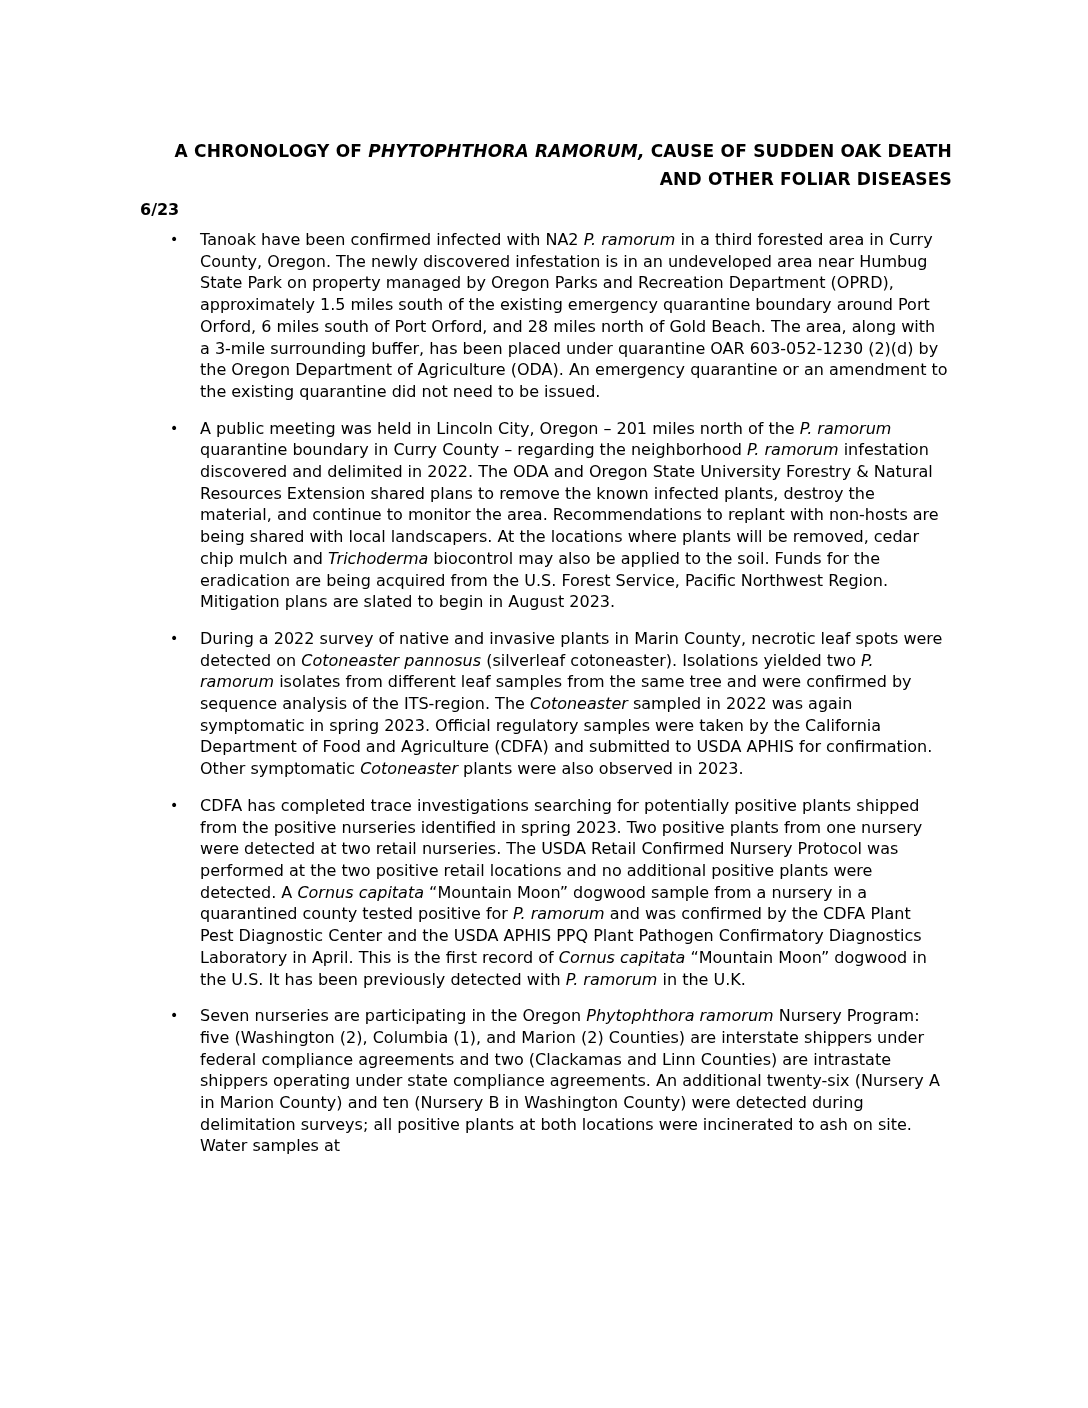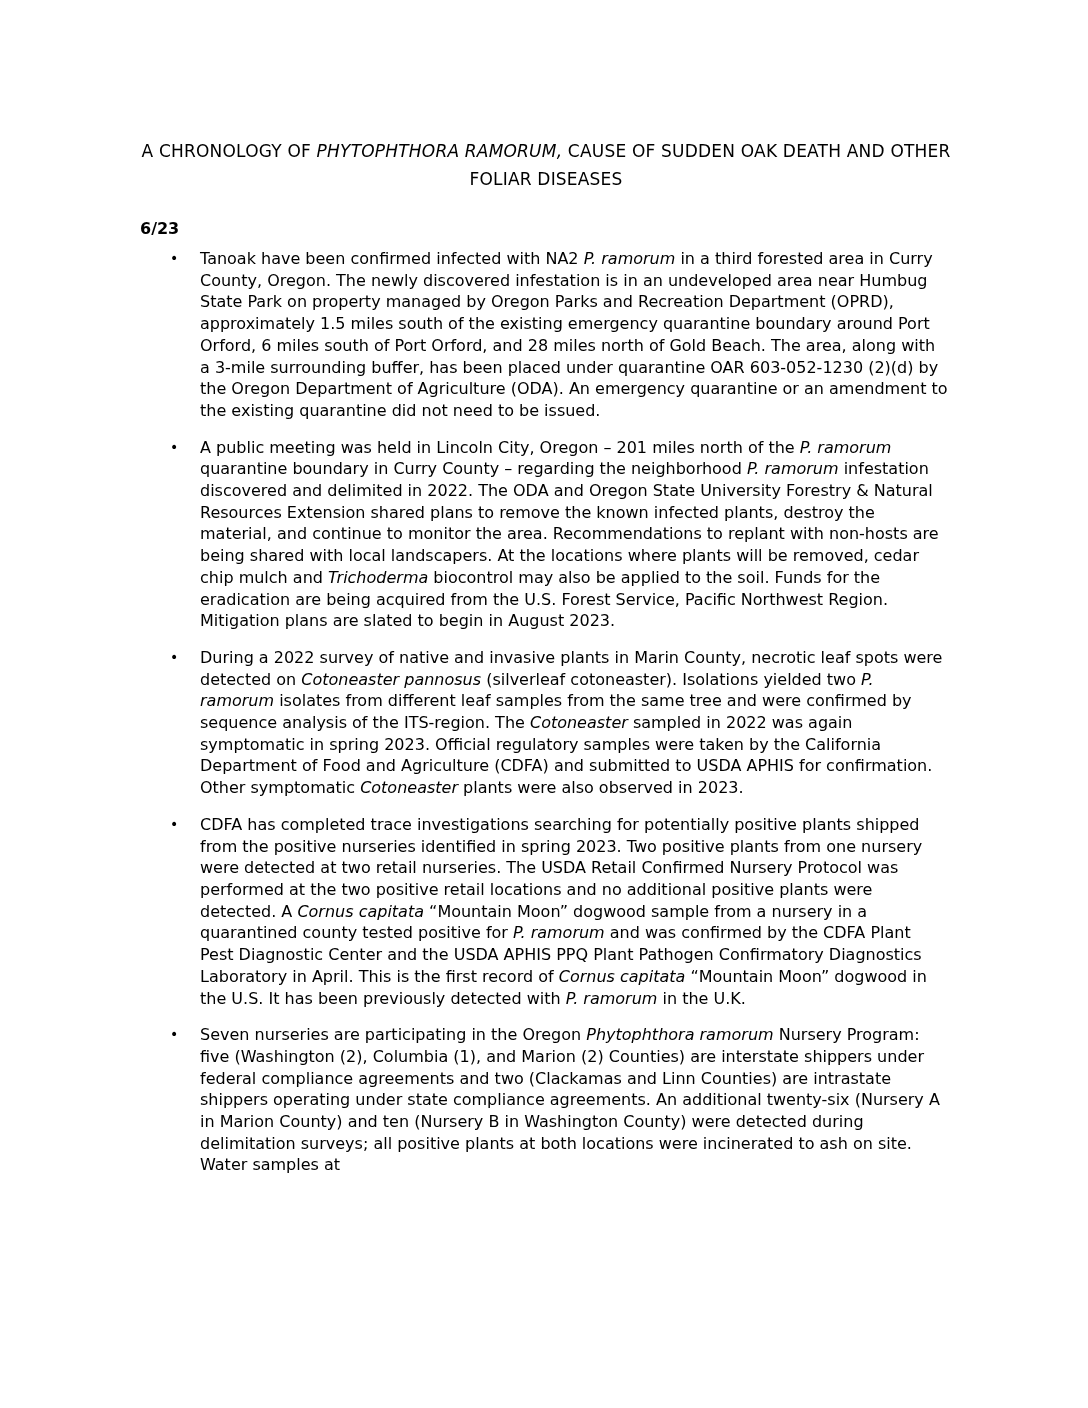--- a/index.html
+++ b/index.html
@@ -17,28 +17,28 @@
     overflow: hidden;
   }
   .content {
     position: absolute;
     left: 140px;
     top: 137px;
     width: 812px;
   }
   .title {
     margin: 0;
-    text-align: center;
+    text-align: right;
     font-size: 17px;
-    font-weight: normal;
+    font-weight: bold;
     line-height: 28px;
     letter-spacing: 0.2px;
   }
   .date {
-    margin-top: 26px;
+    margin-top: 7px;
     font-size: 16px;
     font-weight: bold;
     line-height: 20px;
   }
   ul.bullets {
     list-style: none;
     margin: 9px 0 0 0;
     padding: 0;
   }
   ul.bullets li {

